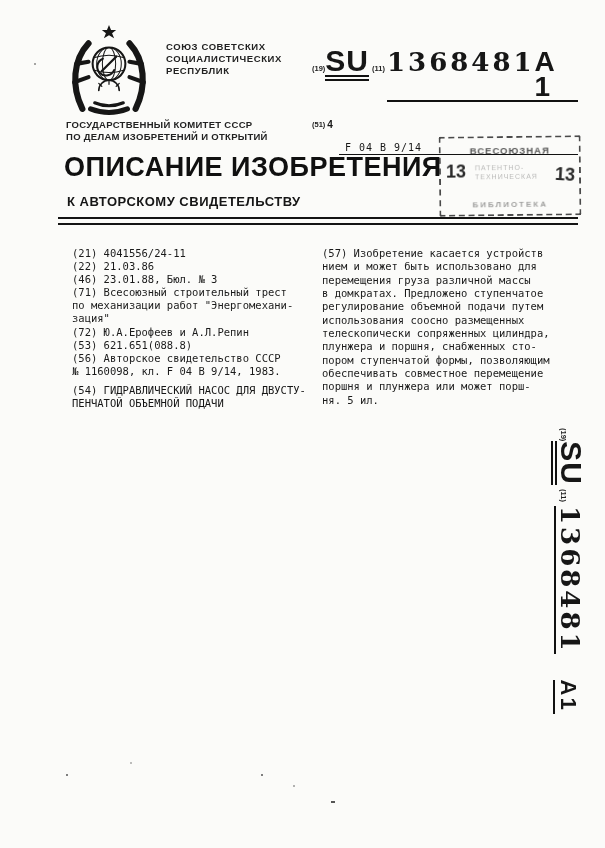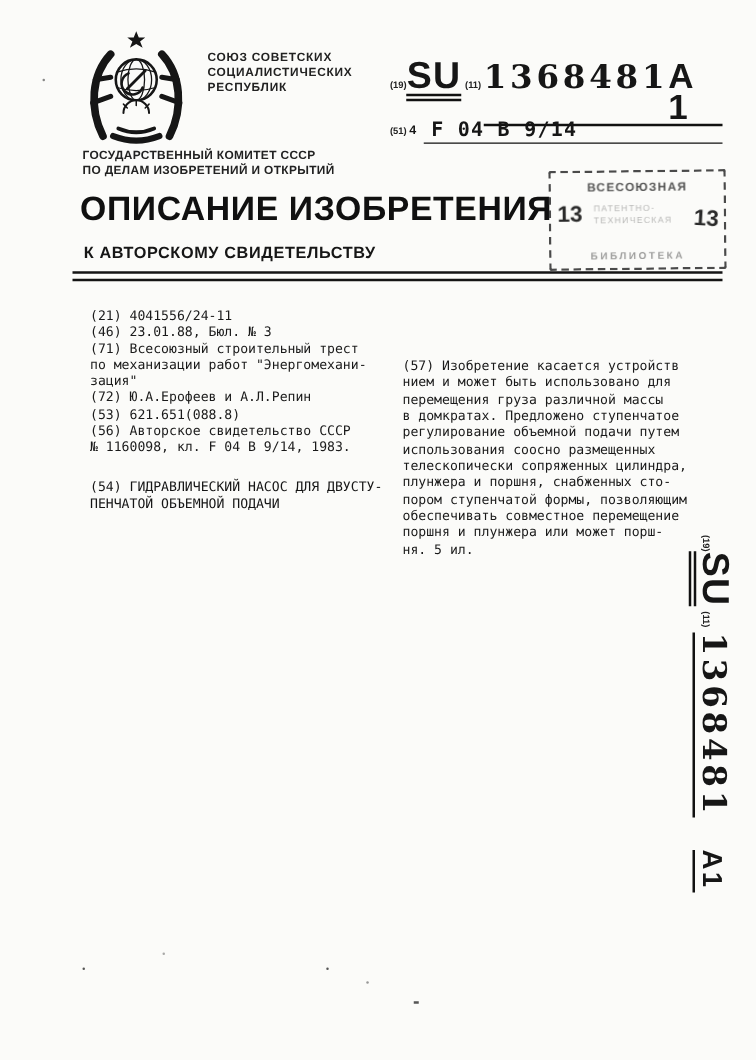--- a/index.html
+++ b/index.html
@@ -16,21 +16,21 @@
   .su-outer{display:inline-block;border-bottom:2px solid #111;padding-bottom:2px;line-height:1;}
   .su-inner{display:inline-block;border-bottom:2px solid #111;padding-bottom:1px;
     font-size:30px;font-weight:bold;letter-spacing:1px;line-height:.85;}
   .numgroup{display:inline-flex;justify-content:space-between;align-items:baseline;
     flex:1;border-bottom:2.5px solid #111;margin-left:2px;padding-bottom:1px;}
   .pubnum{font-family:"DejaVu Serif",serif;font-size:26px;font-weight:bold;letter-spacing:3px;line-height:.9;}
   .pubkind{font-size:28px;font-weight:bold;letter-spacing:2px;line-height:.9;padding-right:4px;}
   .ipcrow{position:absolute;left:312px;top:94px;width:266px;display:flex;align-items:center;}
   .ipcnum{font-size:10px;font-weight:bold;margin:0 6px 0 2px;}
   .ipcval{flex:1;border-bottom:1.5px solid #111;font-family:"DejaVu Sans Mono",monospace;
-    font-size:16px;font-weight:bold;letter-spacing:1px;padding:0 0 1px 6px;}
+    font-size:10px;font-weight:normal;letter-spacing:1px;padding:0 0 1px 6px;margin-top:48px;}
   .committee{position:absolute;left:66px;top:119px;font-weight:bold;font-size:9.5px;
     line-height:11.5px;letter-spacing:.3px;color:#222;}
   .doctitle{position:absolute;left:64px;top:152px;font-size:27px;font-weight:bold;
     letter-spacing:.5px;color:#101010;}
   .docsub{position:absolute;left:67px;top:194px;font-size:13px;font-weight:bold;letter-spacing:.5px;}
   
   .stamp{position:absolute;left:439px;top:136px;width:138px;height:76px;
     border:2px dashed #4a4a4a;border-radius:2px;transform:rotate(-.6deg);
     font-family:"Liberation Sans",sans-serif;color:#2a2a2a;}
   .stamp-top{position:absolute;left:0;right:0;top:7px;text-align:center;
@@ -42,21 +42,21 @@
     line-height:9px;opacity:.32;filter:blur(.4px);letter-spacing:1px;}
   .stamp-bottom{position:absolute;left:0;right:0;bottom:5px;text-align:center;
     font-size:8px;font-weight:bold;opacity:.45;filter:blur(.4px);letter-spacing:2px;}
   
   .dblrule{position:absolute;left:58px;top:217px;width:520px;height:4px;
     border-top:2px solid #141414;border-bottom:2px solid #141414;}
   
   .mono{font-family:"DejaVu Sans Mono",monospace;font-size:10.5px;color:#1a1a1a;}
   .biblio{position:absolute;left:72px;top:247px;width:248px;line-height:13.1px;}
   .title54{position:absolute;left:72px;top:384px;width:252px;line-height:13.1px;color:#151515;}
-  .abstract{position:absolute;left:322px;top:247px;width:252px;line-height:13.35px;margin-top:40px;}
+  .abstract{position:absolute;left:322px;top:247px;width:252px;line-height:13.35px;}
   
   .sideblock{position:absolute;left:584px;top:428px;width:292px;height:42px;
     transform:rotate(90deg);transform-origin:0 0;display:flex;align-items:baseline;}
   .side-su-outer{display:inline-block;border-bottom:2px solid #111;padding-bottom:2px;line-height:1;}
   .side-su-inner{display:inline-block;border-bottom:2px solid #111;padding-bottom:1px;
     font-size:30px;font-weight:bold;letter-spacing:1px;line-height:.85;}
   .side-num{font-family:"DejaVu Serif",serif;font-size:26px;font-weight:bold;letter-spacing:3px;
     line-height:.9;border-bottom:2.5px solid #111;padding-bottom:2px;margin-left:4px;}
   .side-kind{font-size:22px;font-weight:bold;letter-spacing:2px;line-height:.9;
     border-bottom:2.5px solid #111;padding-bottom:3px;margin-left:26px;padding-right:2px;}
@@ -138,20 +138,21 @@
       <div>ПАТЕНТНО-</div>
       <div>ТЕХНИЧЕСКАЯ</div>
     </div>
     <div class="stamp-bottom">БИБЛИОТЕКА</div>
   </div>
 
   <div class="dblrule"></div>
 
   <div class="biblio mono">
     <div>(21) 4041556/24-11</div>
+    <div>(22) 21.03.86</div>
     <div>(46) 23.01.88, Бюл. № 3</div>
     <div>(71) Всесоюзный строительный трест</div>
     <div>по механизации работ "Энергомехани-</div>
     <div>зация"</div>
     <div>(72) Ю.А.Ерофеев и А.Л.Репин</div>
     <div>(53) 621.651(088.8)</div>
     <div>(56) Авторское свидетельство СССР</div>
     <div>№ 1160098, кл. F 04 B 9/14, 1983.</div>
   </div>
 

